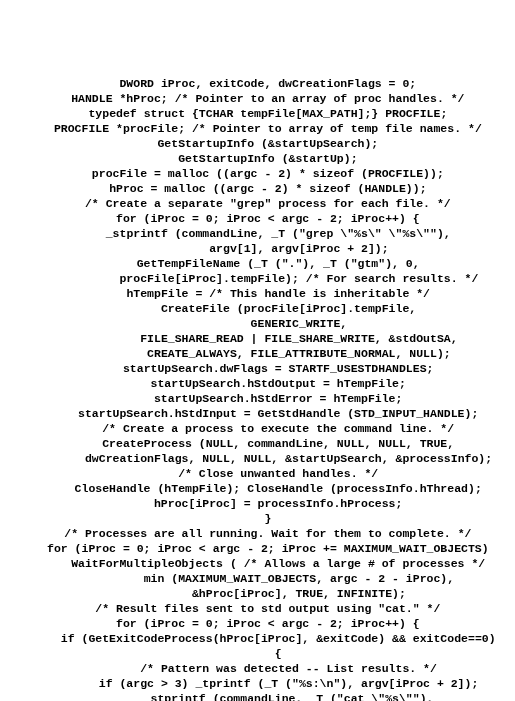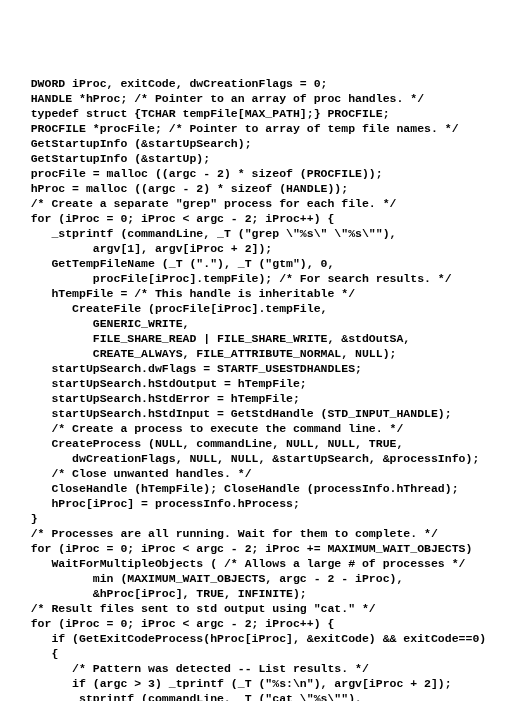--- a/index.html
+++ b/index.html
@@ -11,20 +11,21 @@
     line-height: 15px;
     color: #000;
     font-weight: bold;
     white-space: pre;
   }
   .code {
     white-space: pre;
   }
   .line {
     display: block;
+    text-align: center;
   }
 </style>
 </head>
 <body>
 
 
 
 <div class="code" id="code-container"><span class="line">   DWORD iProc, exitCode, dwCreationFlags = 0;</span><span class="line">   HANDLE *hProc; /* Pointer to an array of proc handles. */</span><span class="line">   typedef struct {TCHAR tempFile[MAX_PATH];} PROCFILE;</span><span class="line">   PROCFILE *procFile; /* Pointer to array of temp file names. */</span><span class="line"></span><span class="line">   GetStartupInfo (&amp;startUpSearch);</span><span class="line">   GetStartupInfo (&amp;startUp);</span><span class="line">   procFile = malloc ((argc - 2) * sizeof (PROCFILE));</span><span class="line">   hProc = malloc ((argc - 2) * sizeof (HANDLE));</span><span class="line"></span><span class="line">   /* Create a separate "grep" process for each file. */</span><span class="line">   for (iProc = 0; iProc &lt; argc - 2; iProc++) {</span><span class="line">      _stprintf (commandLine, _T ("grep \"%s\" \"%s\""),</span><span class="line">            argv[1], argv[iProc + 2]);</span><span class="line">      GetTempFileName (_T ("."), _T ("gtm"), 0,</span><span class="line">            procFile[iProc].tempFile); /* For search results. */</span><span class="line">      hTempFile = /* This handle is inheritable */</span><span class="line">         CreateFile (procFile[iProc].tempFile,</span><span class="line">            GENERIC_WRITE,</span><span class="line">            FILE_SHARE_READ | FILE_SHARE_WRITE, &amp;stdOutSA,</span><span class="line">            CREATE_ALWAYS, FILE_ATTRIBUTE_NORMAL, NULL);</span><span class="line">      startUpSearch.dwFlags = STARTF_USESTDHANDLES;</span><span class="line">      startUpSearch.hStdOutput = hTempFile;</span><span class="line">      startUpSearch.hStdError = hTempFile;</span><span class="line">      startUpSearch.hStdInput = GetStdHandle (STD_INPUT_HANDLE);</span><span class="line"></span><span class="line">      /* Create a process to execute the command line. */</span><span class="line">      CreateProcess (NULL, commandLine, NULL, NULL, TRUE,</span><span class="line">         dwCreationFlags, NULL, NULL, &amp;startUpSearch, &amp;processInfo);</span><span class="line">      /* Close unwanted handles. */</span><span class="line">      CloseHandle (hTempFile); CloseHandle (processInfo.hThread);</span><span class="line">      hProc[iProc] = processInfo.hProcess;</span><span class="line">   }</span><span class="line"></span><span class="line">   /* Processes are all running. Wait for them to complete. */</span><span class="line">   for (iProc = 0; iProc &lt; argc - 2; iProc += MAXIMUM_WAIT_OBJECTS)</span><span class="line">      WaitForMultipleObjects ( /* Allows a large # of processes */</span><span class="line">            min (MAXIMUM_WAIT_OBJECTS, argc - 2 - iProc),</span><span class="line">            &amp;hProc[iProc], TRUE, INFINITE);</span><span class="line">   /* Result files sent to std output using "cat." */</span><span class="line">   for (iProc = 0; iProc &lt; argc - 2; iProc++) {</span><span class="line">      if (GetExitCodeProcess(hProc[iProc], &amp;exitCode) &amp;&amp; exitCode==0)</span><span class="line">      {</span><span class="line">         /* Pattern was detected -- List results. */</span><span class="line">         if (argc &gt; 3) _tprintf (_T ("%s:\n"), argv[iProc + 2]);</span><span class="line">         _stprintf (commandLine, _T ("cat \"%s\""),</span></div>
 
 

